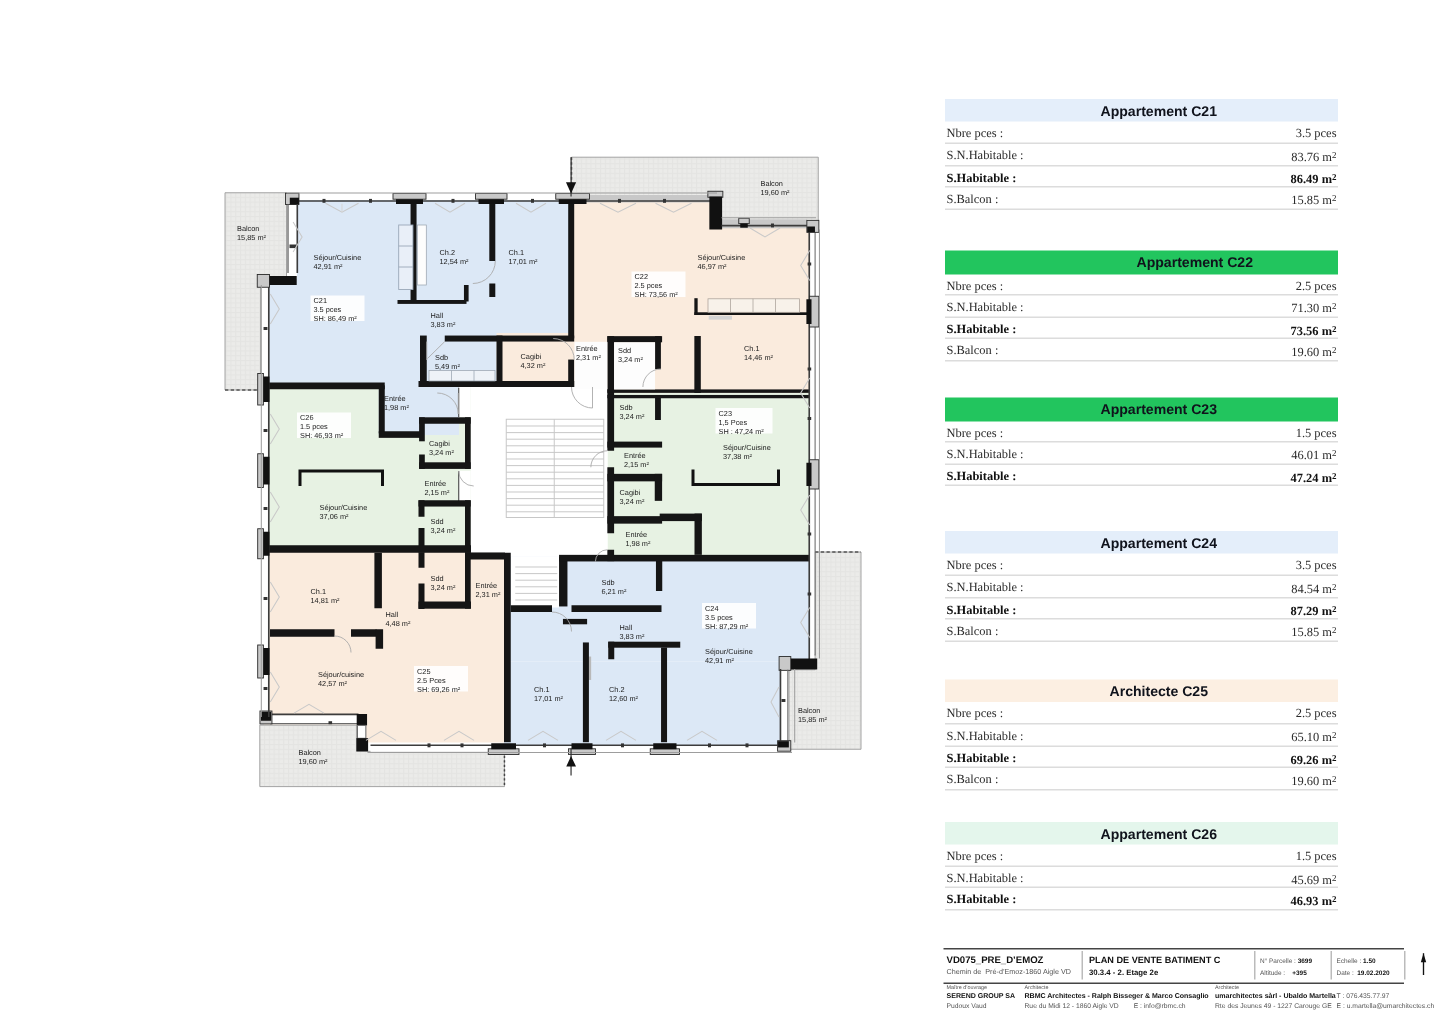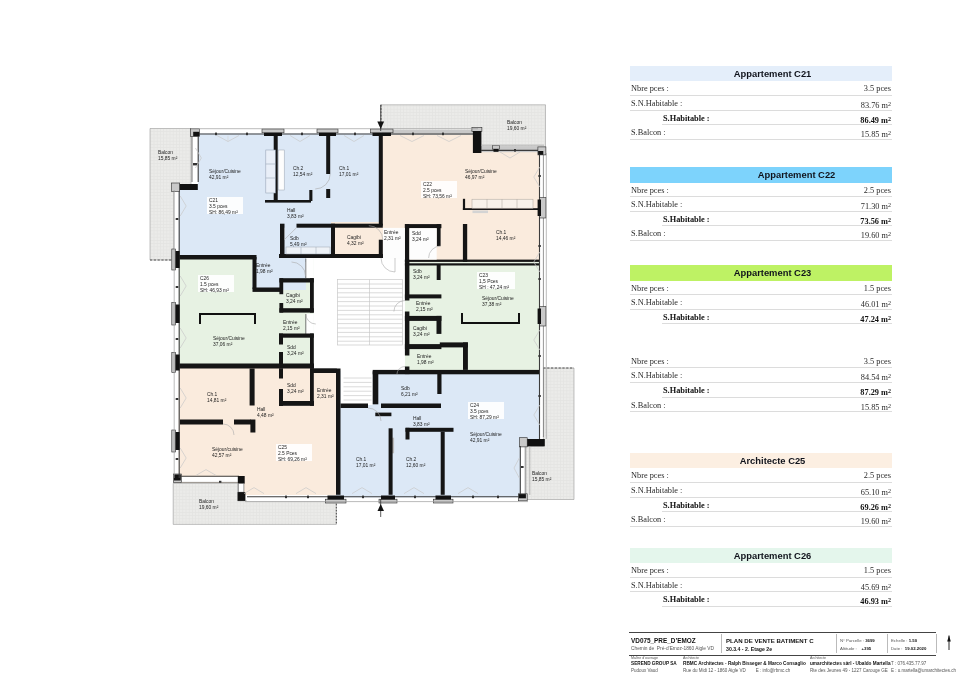--- a/index.html
+++ b/index.html
@@ -3,21 +3,21 @@
 <meta charset="utf-8">
 <style>
   html,body{margin:0;padding:0;background:#ffffff;width:960px;height:679px;overflow:hidden;
     font-family:"Liberation Sans", sans-serif;}
   #page{position:relative;width:856px;height:679px;background:#fff;}
   .tbl{position:absolute;left:630px;width:262px;}
   .tbl .hd{height:15.7px;text-align:center;font-weight:bold;font-size:9.4px;line-height:16.2px;color:#10131c;text-indent:23px;}
   .tbl .row{height:13.6px;font-size:8.3px;line-height:14.6px;color:#2a2a2a;border-bottom:0.7px solid #dcdcdc;position:relative;font-family:Liberation Serif, serif;}
   .tbl .row .lab{position:absolute;left:1px;top:1px;}
   .tbl .row .val{position:absolute;right:1px;top:1px;}
-  .tbl .row.b{font-weight:bold;color:#111;margin-left:32px;}
+  .tbl .row.b{font-weight:bold;color:#111;}
   sup{font-size:6px;vertical-align:2px;}
   .tb{position:absolute;font-size:5.4px;color:#555;white-space:nowrap;}
   .tbb{position:absolute;font-weight:bold;color:#111;white-space:nowrap;}
   .vline{position:absolute;width:0.7px;background:#bbb;}
   .hline{position:absolute;height:0.9px;background:#444;}
 </style>
 </head>
 <body>
 <div id="page">
 
@@ -616,56 +616,57 @@
         <span class="lab">S.Habitable :</span>
         <span class="val">86.49 m<sup>2</sup></span>
       </div>
 <div class="row">
         <span class="lab">S.Balcon :</span>
         <span class="val">15.85 m<sup>2</sup></span>
       </div>
 </div>
 
 <div class="tbl" style="top:167px;">
-<div class="hd" style="background:#7dd3fc;padding-left:48px;">Appartement C22</div>
+<div class="hd" style="background:#22c55e;padding-left:48px;">Appartement C22</div>
 <div class="row">
         <span class="lab">Nbre pces :</span>
         <span class="val">2.5 pces</span>
       </div>
 <div class="row">
         <span class="lab">S.N.Habitable :</span>
         <span class="val">71.30 m<sup>2</sup></span>
       </div>
 <div class="row b">
         <span class="lab">S.Habitable :</span>
         <span class="val">73.56 m<sup>2</sup></span>
       </div>
 <div class="row">
         <span class="lab">S.Balcon :</span>
         <span class="val">19.60 m<sup>2</sup></span>
       </div>
 </div>
 
 <div class="tbl" style="top:265px;">
-<div class="hd" style="background:#bef264;">Appartement C23</div>
+<div class="hd" style="background:#22c55e;">Appartement C23</div>
 <div class="row">
         <span class="lab">Nbre pces :</span>
         <span class="val">1.5 pces</span>
       </div>
 <div class="row">
         <span class="lab">S.N.Habitable :</span>
         <span class="val">46.01 m<sup>2</sup></span>
       </div>
 <div class="row b">
         <span class="lab">S.Habitable :</span>
         <span class="val">47.24 m<sup>2</sup></span>
       </div>
 </div>
 
 <div class="tbl" style="top:353.8px;">
+<div class="hd" style="background:#e4eefa;">Appartement C24</div>
 <div class="row">
         <span class="lab">Nbre pces :</span>
         <span class="val">3.5 pces</span>
       </div>
 <div class="row">
         <span class="lab">S.N.Habitable :</span>
         <span class="val">84.54 m<sup>2</sup></span>
       </div>
 <div class="row b">
         <span class="lab">S.Habitable :</span>

